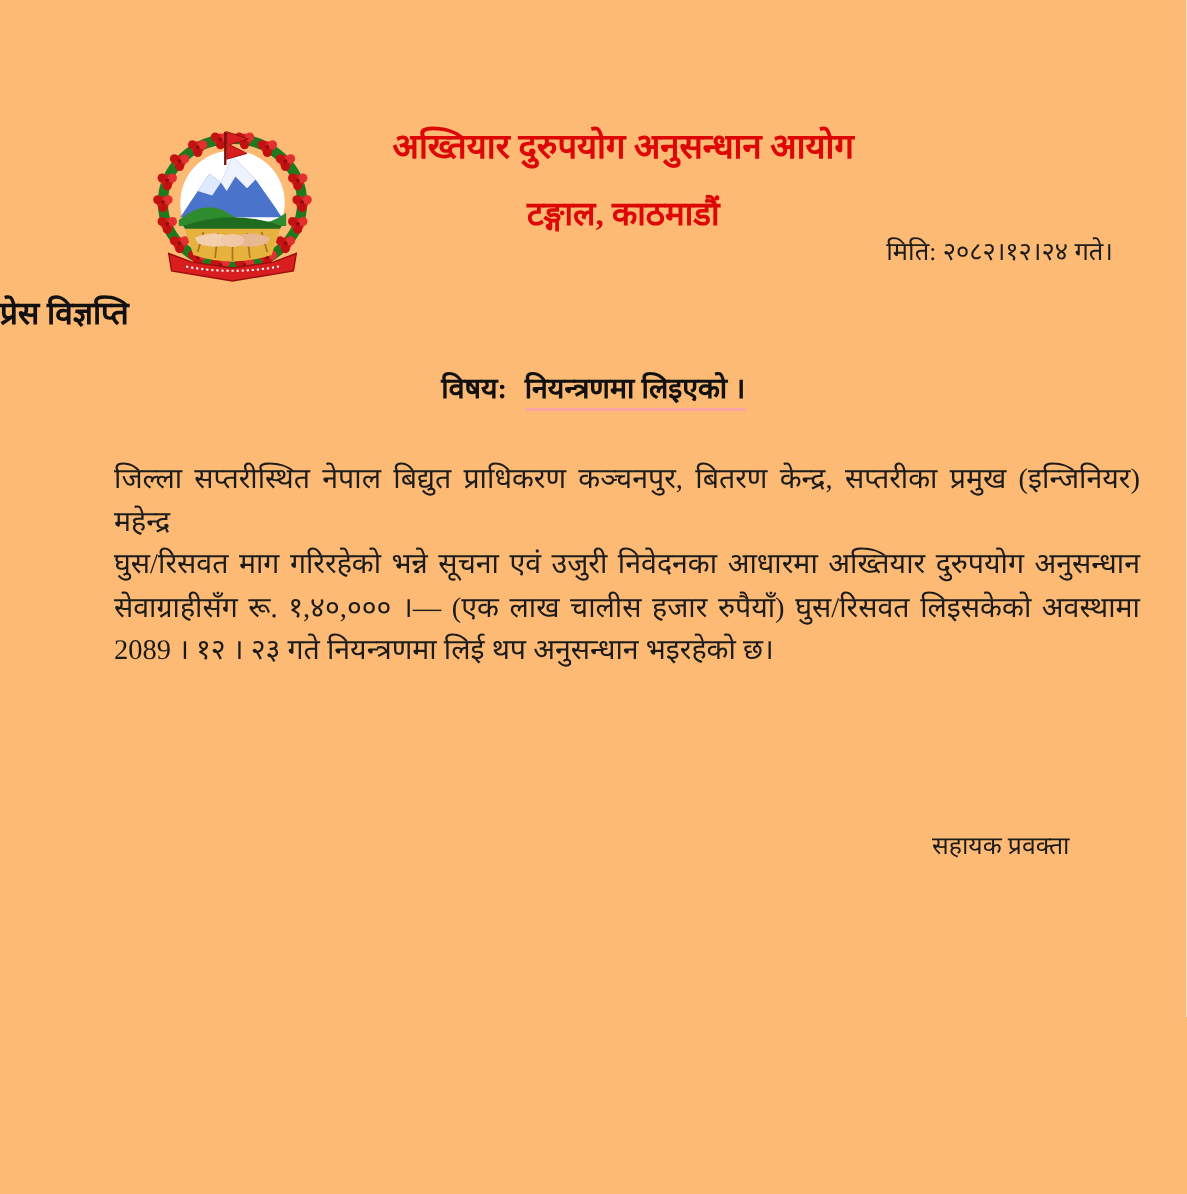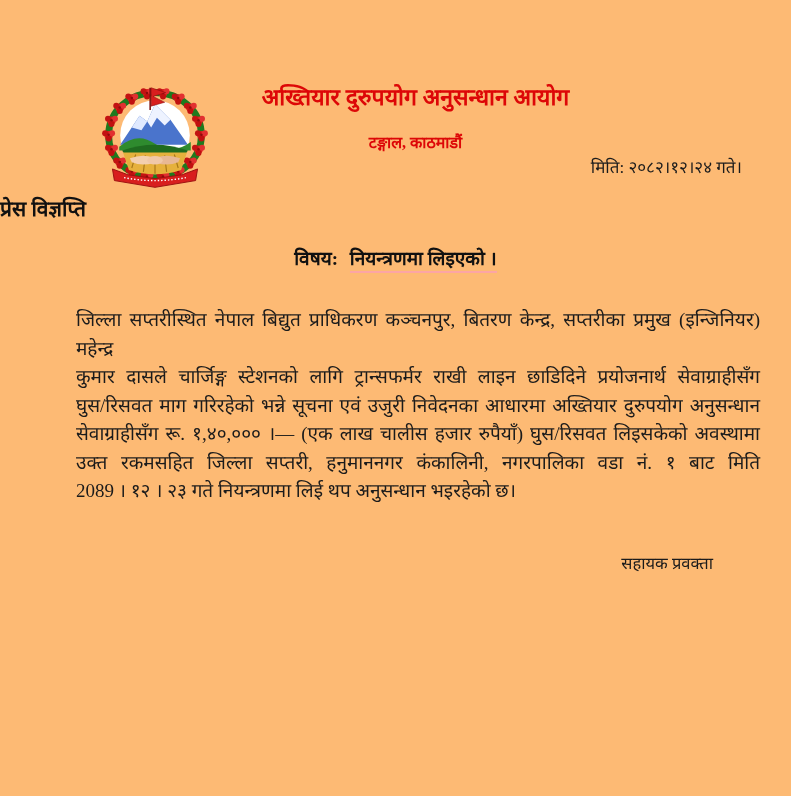--- a/index.html
+++ b/index.html
@@ -12,21 +12,21 @@
     color:#1c1c1c;
   }
   
   .logo{position:absolute;left:97px;top:84px;width:116px;height:110px;}
   
   .org-block{
     position:absolute;left:75px;top:84px;width:681px;
     text-align:center;color:#dd0707;font-weight:bold;
   }
   .org-name{font-size:23px;line-height:28px;}
-  .org-address{font-size:16px;line-height:26px;margin-top:18px;}
+  .org-address{font-size:22px;line-height:26px;margin-top:18px;}
   
   .date-line{
     position:absolute;top:155px;right:49px;
     font-size:17px;color:#1c1c1c;
   }
   
   .doc-title{
     position:absolute;top:194px;left:0;width:100%;
     text-align:left;font-size:21px;font-weight:bold;color:#111;
   }
@@ -127,24 +127,22 @@
 
   <div class="doc-title">प्रेस विज्ञप्ति</div>
 
   <div class="subject">
     <span class="subject-label">विषय:</span>
     <span class="subject-underline">नियन्त्रणमा लिइएको ।</span>
   </div>
 
   <div class="body-text">
     <div class="body-line just">जिल्ला सप्तरीस्थित नेपाल बिद्युत प्राधिकरण कञ्चनपुर, बितरण केन्द्र, सप्तरीका प्रमुख (इन्जिनियर) महेन्द्र</div>
-    <div class="body-line just">कुमार दासले चार्जिङ्ग स्टेशनको लागि ट्रान्सफर्मर राखी लाइन छाडिदिने प्रयोजनार्थ सेवाग्राहीसँग</div>
     <div class="body-line just">घुस/रिसवत माग गरिरहेको भन्ने सूचना एवं उजुरी निवेदनका आधारमा अख्तियार दुरुपयोग अनुसन्धान</div>
     <div class="body-line just">सेवाग्राहीसँग रू. १,४०,००० ।— (एक लाख चालीस हजार रुपैयाँ) घुस/रिसवत लिइसकेको अवस्थामा</div>
-    <div class="body-line just">उक्त रकमसहित जिल्ला सप्तरी, हनुमाननगर कंकालिनी, नगरपालिका वडा नं. १ बाट मिति</div>
     <div class="body-line">2089 । १२ । २३ गते नियन्त्रणमा लिई थप अनुसन्धान भइरहेको छ।</div>
   </div>
 
   <div class="signature">
     <div>सहायक प्रवक्ता</div>
   </div>
 
 </div>
 
 </body></html>

